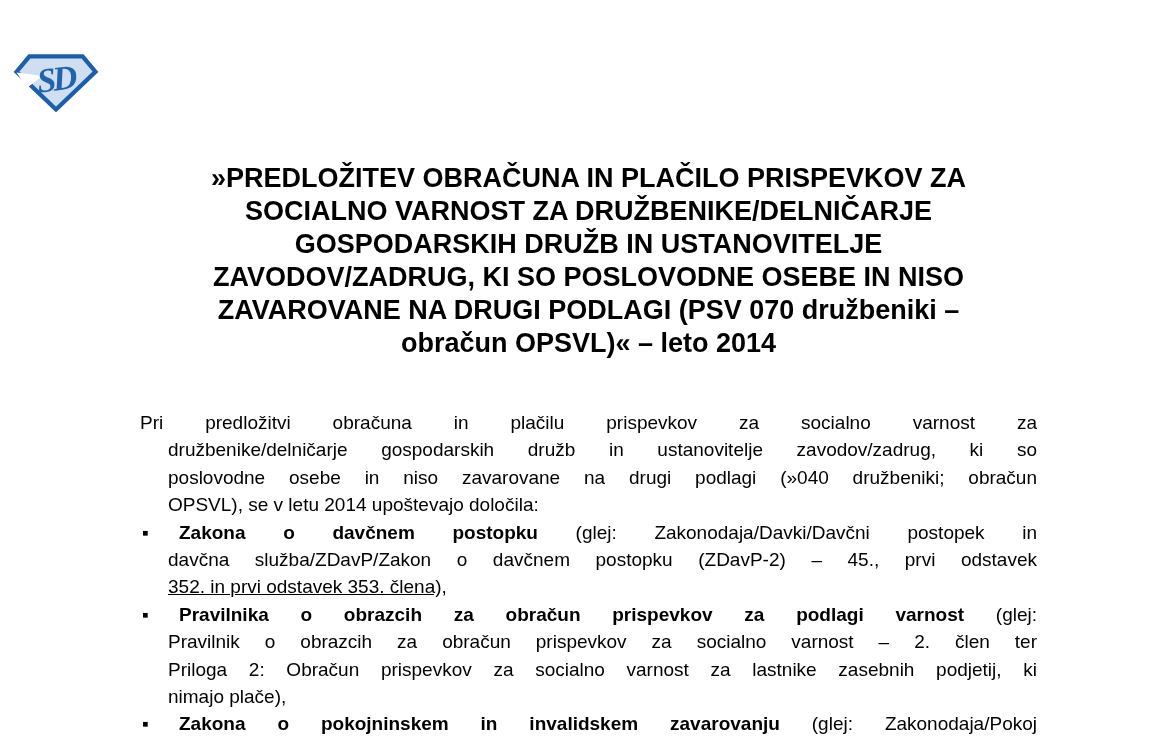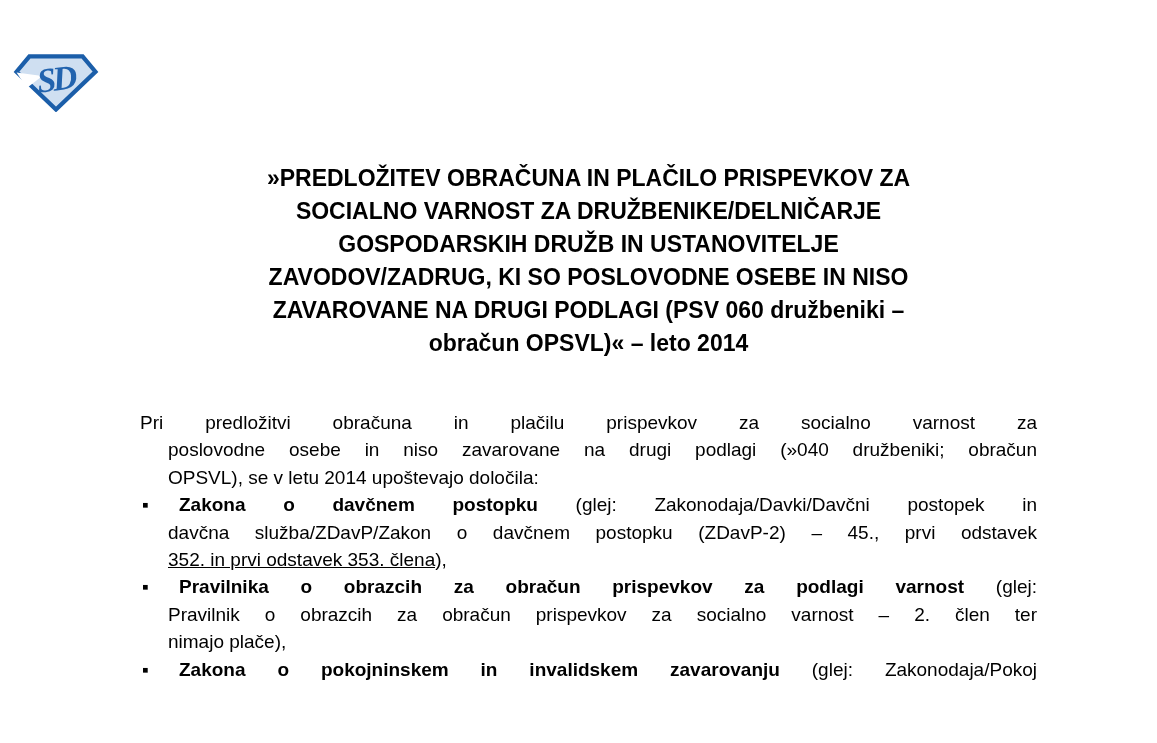--- a/index.html
+++ b/index.html
@@ -21,21 +21,21 @@
     left: 13px;
     top: 52px;
     width: 86px;
     height: 60px;
   }
   .doc-title {
     position: absolute;
     left: 140px;
     top: 162px;
     width: 897px;
-    font-size: 23px;
+    font-size: 27px;
     line-height: 33px;
     font-weight: bold;
     text-align: center;
   }
   .body-text {
     position: absolute;
     left: 140px;
     top: 409px;
     width: 897px;
     font-size: 19px;
@@ -72,30 +72,32 @@
       <polygon points="4,24 34,28 16,42" fill="#ffffff"></polygon>
       <text id="logo-letters" x="50" y="45" text-anchor="middle" font-family="Liberation Serif, serif" font-size="40" font-weight="bold" font-style="italic" fill="#2263ae" letter-spacing="-4" transform="rotate(-7 50 36)">SD</text>
     </svg>
   </div>
 
   <div class="doc-title">
       <div>»PREDLOŽITEV OBRAČUNA IN PLAČILO PRISPEVKOV ZA</div>
       <div>SOCIALNO VARNOST ZA DRUŽBENIKE/DELNIČARJE</div>
       <div>GOSPODARSKIH DRUŽB IN USTANOVITELJE</div>
       <div>ZAVODOV/ZADRUG, KI SO POSLOVODNE OSEBE IN NISO</div>
-      <div>ZAVAROVANE NA DRUGI PODLAGI (PSV 060 družbeniki –</div>
+      <div>ZAVAROVANE NA DRUGI PODLAGI (PSV 070 družbeniki –</div>
       <div>obračun OPSVL)« – leto 2014</div>
     </div>
 
   <div class="body-text">
       <div class="line just" style="padding-left: 0px;"><span>Pri predložitvi obračuna in plačilu prispevkov za socialno varnost za</span></div>
+      <div class="line just" style="padding-left: 28px;"><span>družbenike/delničarje gospodarskih družb in ustanovitelje zavodov/zadrug, ki so</span></div>
       <div class="line just" style="padding-left: 28px;"><span>poslovodne osebe in niso zavarovane na drugi podlagi (»040 družbeniki; obračun</span></div>
       <div class="line" style="padding-left: 28px;"><span>OPSVL), se v letu 2014 upoštevajo določila:</span></div>
       <div class="line just" style="padding-left: 28px;"><span class="marker">▪</span><span class="b">Zakona o davčnem postopku </span><span>(glej: Zakonodaja/Davki/Davčni postopek in</span></div>
       <div class="line just" style="padding-left: 28px;"><span>davčna služba/ZDavP/Zakon o davčnem postopku (ZDavP-2) – 45., prvi odstavek</span></div>
       <div class="line" style="padding-left: 28px; text-decoration: underline;"><span>352. in prvi odstavek 353. člena),</span></div>
       <div class="line just" style="padding-left: 28px;"><span class="marker">▪</span><span class="b">Pravilnika o obrazcih za obračun prispevkov za podlagi varnost </span><span>(glej:</span></div>
       <div class="line just" style="padding-left: 28px;"><span>Pravilnik o obrazcih za obračun prispevkov za socialno varnost – 2. člen ter</span></div>
+      <div class="line just" style="padding-left: 28px;"><span>Priloga 2: Obračun prispevkov za socialno varnost za lastnike zasebnih podjetij, ki</span></div>
       <div class="line" style="padding-left: 28px;"><span>nimajo plače),</span></div>
       <div class="line just" style="padding-left: 28px;"><span class="marker">▪</span><span class="b">Zakona o pokojninskem in invalidskem zavarovanju </span><span>(glej: Zakonodaja/Pokoj</span></div>
     </div>
 
 </div>
 
 </body></html>

